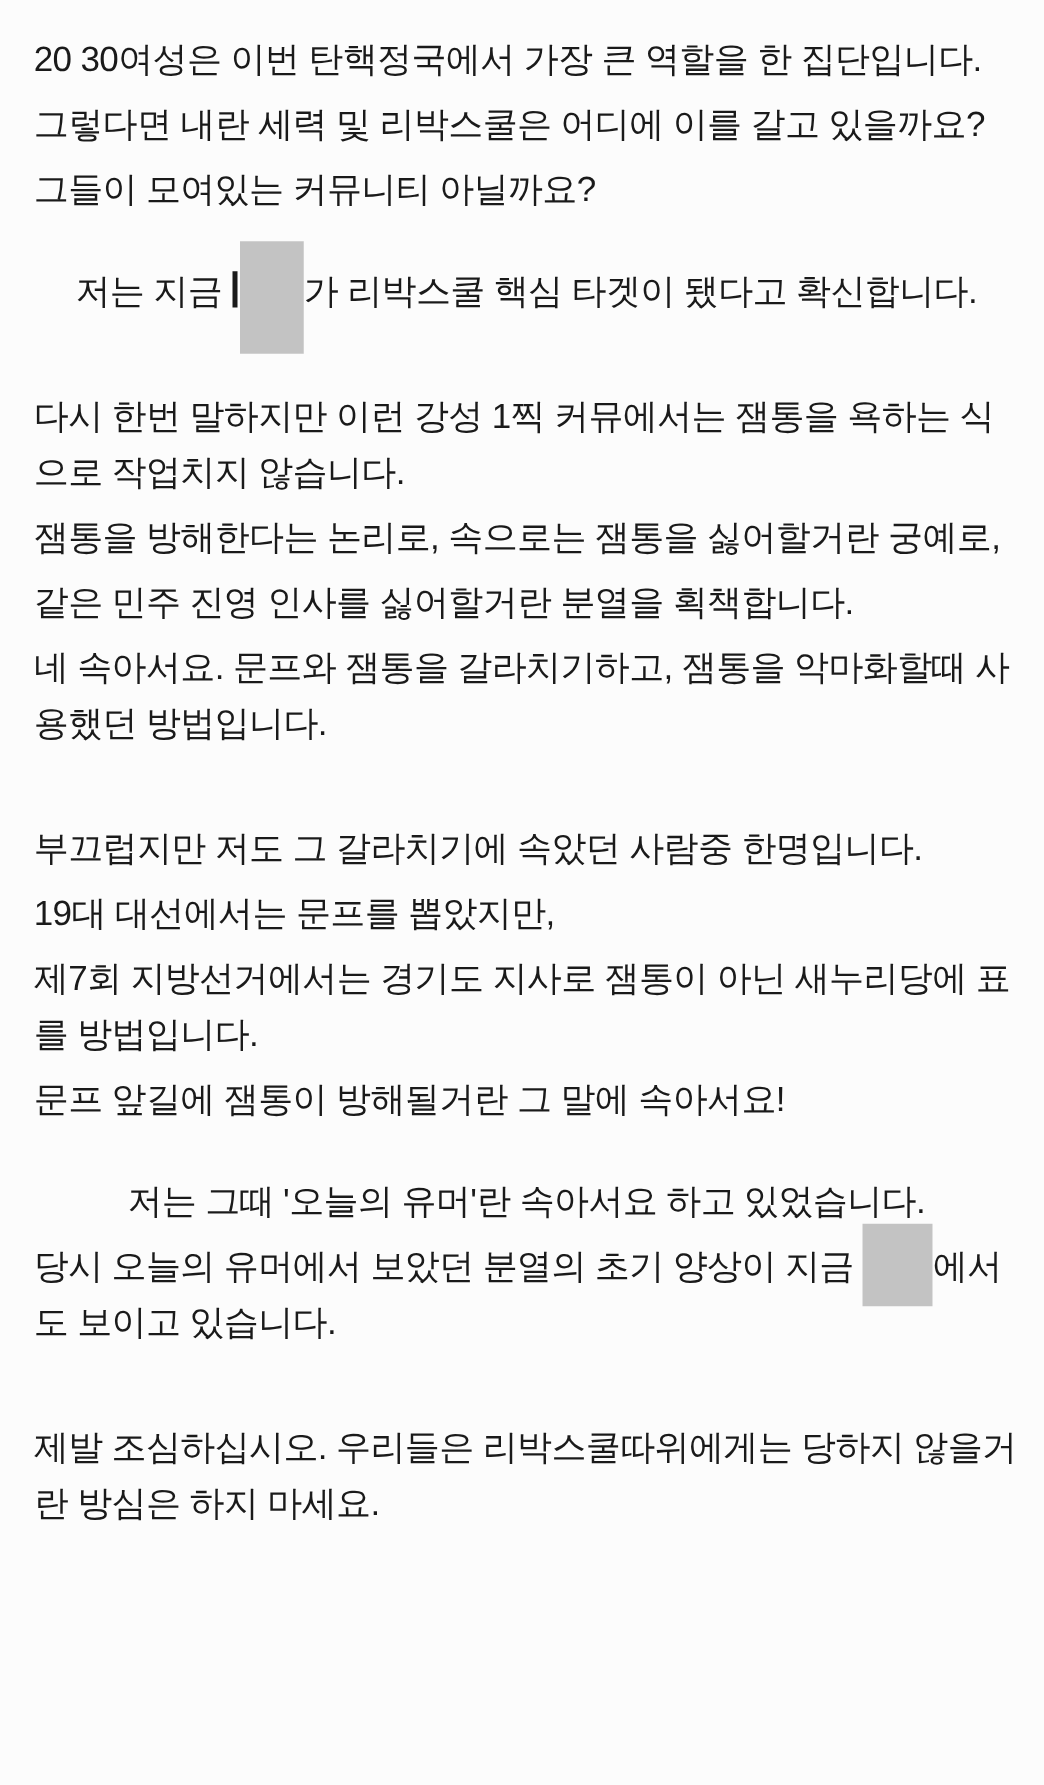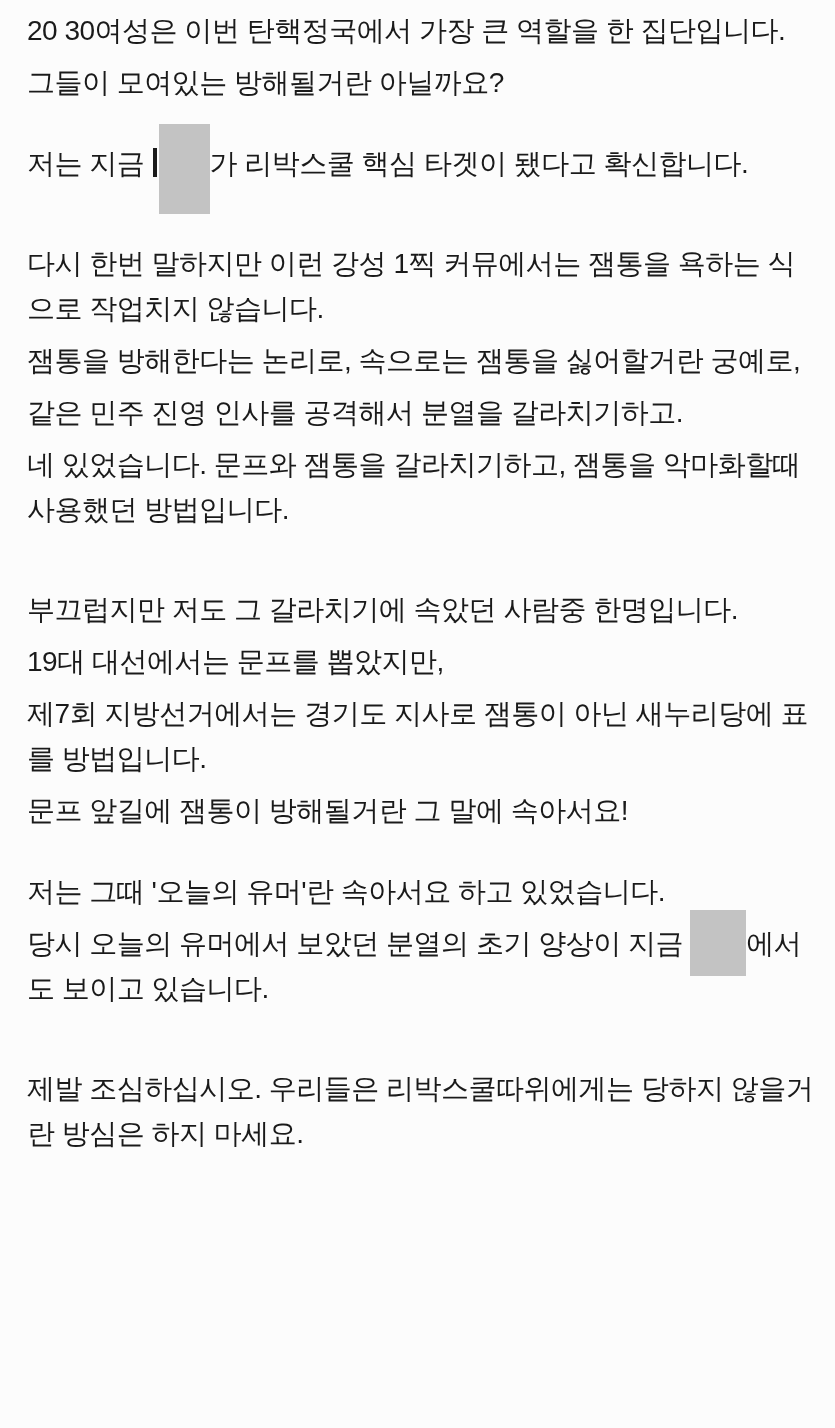--- a/index.html
+++ b/index.html
@@ -15,35 +15,35 @@
   body {
     width: 835px;
     height: 1428px;
     overflow: hidden;
     background: var(--color-background);
     font-family: "Liberation Sans", "DejaVu Sans", sans-serif;
   }
   .post {
     width: 835px;
     height: 1428px;
-    padding: 8px 20px 0 27px;
+    padding: 25px 20px 0 27px;
     color: var(--color-text);
     font-size: 28px;
     line-height: 45px;
     letter-spacing: -0.5px;
   }
   .post p {
     margin: 0 0 7px 0;
   }
   .post p.bold {
     font-weight: 400;
   }
   
   .gap    { margin-top: 55px !important; }
-  .gap-sm { margin-top: 36px !important; }
+  .gap-sm { margin-top: 36px !important; text-align: center; }
 
   
   .redaction {
     display: inline-block;
     position: relative;
     height: 28px;
     vertical-align: -4px;
   }
   .redaction .fill {
     position: absolute;
@@ -72,29 +72,30 @@
     height: 29px;
     background: var(--color-text);
   }
 </style>
 </head>
 <body>
 
 <main class="post">
 
   <p>20 30여성은 이번 탄핵정국에서 가장 큰 역할을 한 집단입니다.</p>
-  <p>그들이 모여있는 방해될거란 아닐까요?</p>
+  <p>그렇다면 내란 세력 및 리박스쿨은 어디에 이를 갈고 있을까요?</p>
+  <p>그들이 모여있는 커뮤니티 아닐까요?</p>
 
   <p class="gap-sm"><span>저는 지금 </span><span class="partial-char"></span><span class="redaction r1"><span class="fill"></span></span><span>가 리박스쿨 핵심 타겟이 됐다고 확신합니다.</span></p>
 
   <p class="bold gap">다시 한번 말하지만 이런 강성 1찍 커뮤에서는 잼통을 욕하는 식으로 작업치지 않습니다.</p>
   <p class="bold">잼통을 방해한다는 논리로, 속으로는 잼통을 싫어할거란 궁예로,</p>
-  <p class="bold">같은 민주 진영 인사를 공격해서 분열을 갈라치기하고.</p>
+  <p class="bold">같은 민주 진영 인사를 싫어할거란 분열을 획책합니다.</p>
 
-  <p>네 있었습니다. 문프와 잼통을 갈라치기하고, 잼통을 악마화할때 사용했던 방법입니다.</p>
+  <p>네 속아서요. 문프와 잼통을 갈라치기하고, 잼통을 악마화할때 사용했던 방법입니다.</p>
 
   <p class="gap">부끄럽지만 저도 그 갈라치기에 속았던 사람중 한명입니다.</p>
   <p>19대 대선에서는 문프를 뽑았지만,</p>
   <p>제7회 지방선거에서는 경기도 지사로 잼통이 아닌 새누리당에 표를 방법입니다.</p>
   <p>문프 앞길에 잼통이 방해될거란 그 말에 속아서요!</p>
 
   <p class="gap-sm">저는 그때 '오늘의 유머'란 속아서요 하고 있었습니다.</p>
 
   <p><span>당시 오늘의 유머에서 보았던 분열의 초기 양상이 지금 </span><span class="redaction r2"><span class="fill"></span></span><span>에서도 보이고 있습니다.</span></p>
 

